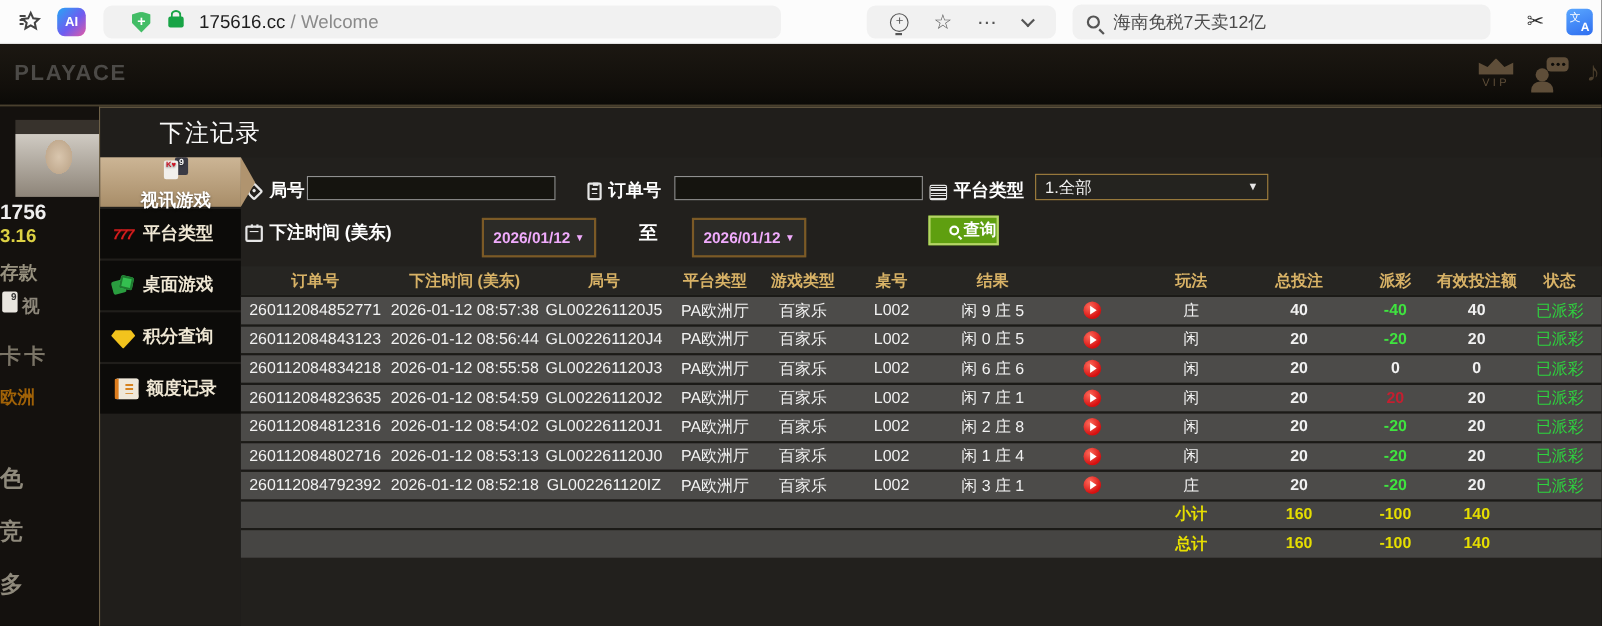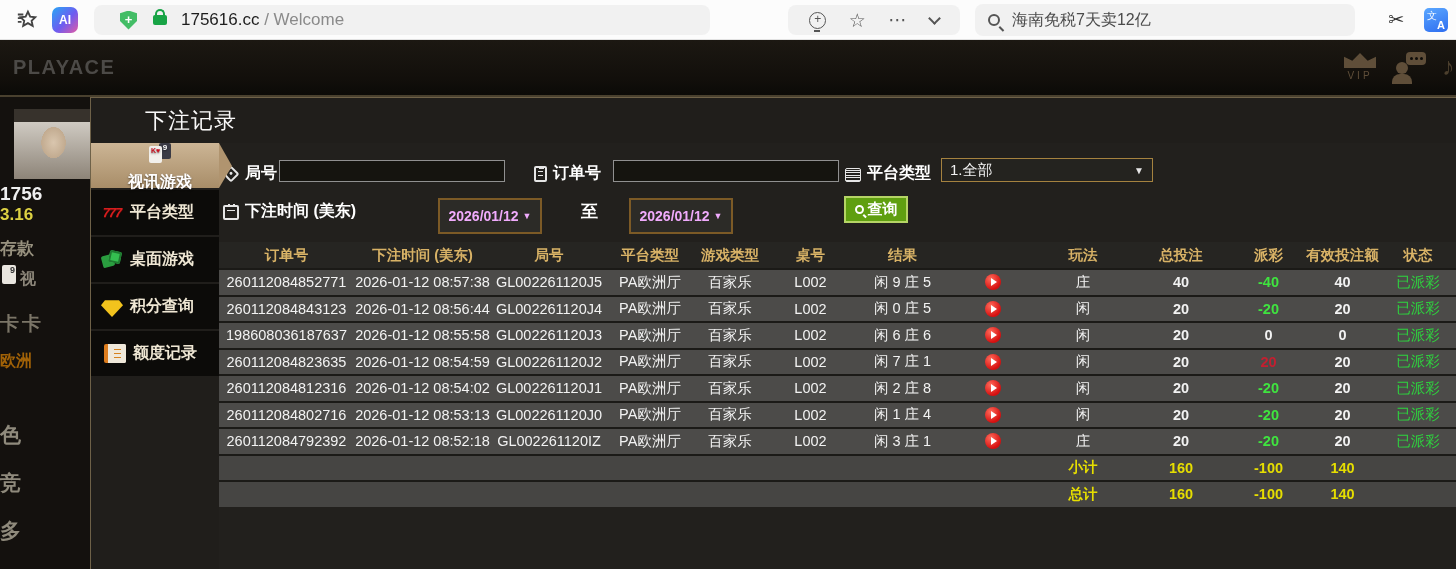--- a/index.html
+++ b/index.html
@@ -148,21 +148,21 @@
     border:1px solid #a5823f; color:#f2f2f2; font-size:15px; display:flex; align-items:center;
     padding:0 8px; cursor:pointer; }
   .f-select .arrow { margin-left:auto; font-size:10px; color:#e6e6e6; }
   .f-date { position:absolute; width:104px; height:36px; background:#2c2b27; border:2px solid #7c5a26;
     color:#f0abfc; font-size:14px; font-weight:bold; display:flex; align-items:center; justify-content:center;
     gap:4px; cursor:pointer; }
   .f-date .arrow { font-size:9px; }
   .to-label { position:absolute; left:362px; top:57px; color:#fff; font-size:17px; font-weight:bold; }
   .query-btn { position:absolute; left:625px; top:53px; width:64px; height:27px; background:#5f9f10;
     border:2px solid #b5d465; color:#fff; font-size:15px; font-weight:bold; display:flex;
-    align-items:center; justify-content:center; gap:4px; cursor:pointer; }
+    align-items:center; justify-content:flex-end; gap:4px; cursor:pointer; }
   .q-mag { width:9px; height:9px; border:2px solid #fff; border-radius:50%; position:relative; flex:0 0 auto; }
   .q-mag::after { content:''; position:absolute; left:7px; top:7px; width:4px; height:2px;
     background:#fff; transform:rotate(45deg); transform-origin:0 0; }
 
   
   .betting-table { position:absolute; left:0; top:99px; width:1238px;
     --cols:135px 137px 116px 86px 74px 87px 97px 84px 96px 100px 75px 73px 78px; }
   .tr { display:grid; grid-template-columns:var(--cols); align-items:center; }
   .thead { height:26px; background:#262522; }
   .thead .td { color:#d8b266; font-weight:bold; font-size:14.5px; }
@@ -356,21 +356,21 @@
             <div class="td">
               <span class="play-btn"></span>
             </div>
             <div class="td">闲</div>
             <div class="td num">20</div>
             <div class="td num pay-green">-20</div>
             <div class="td num">20</div>
             <div class="td status">已派彩</div>
           </div>
           <div class="tr row">
-            <div class="td">198608036187637</div>
+            <div class="td">260112084834218</div>
             <div class="td">2026-01-12 08:55:58</div>
             <div class="td">GL002261120J3</div>
             <div class="td">PA欧洲厅</div>
             <div class="td">百家乐</div>
             <div class="td">L002</div>
             <div class="td">闲 6 庄 6</div>
             <div class="td">
               <span class="play-btn"></span>
             </div>
             <div class="td">闲</div>

